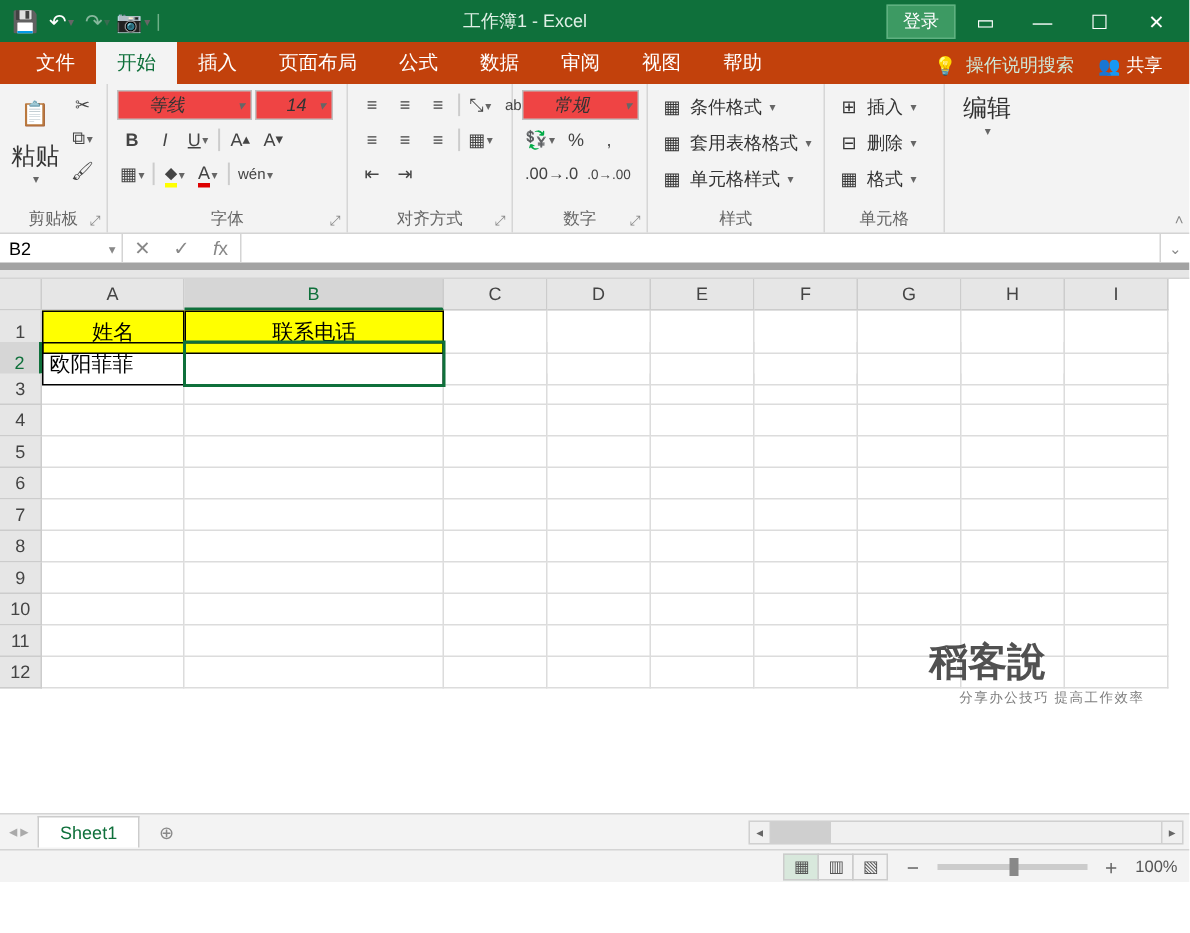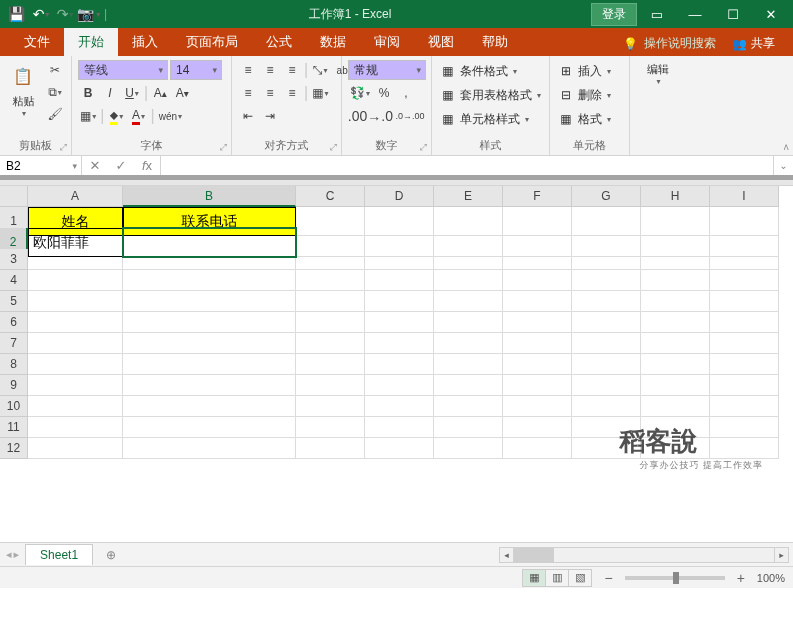--- a/index.html
+++ b/index.html
@@ -28,22 +28,22 @@
 .rgroup { border-right: 1px solid #d6d6d6; padding: 4px 6px 2px 6px; display: flex; flex-direction: column; justify-content: space-between; }
 .rgroup-label { text-align: center; font-size: 11px; color: #666; margin-top: 2px; position: relative; }
 .rgroup-label .dlg { position: absolute; right: -2px; bottom: 0; font-size: 9px; color: #888; }
 .rcontent { display: flex; align-items: flex-start; gap: 4px; }
 .rcol { display: flex; flex-direction: column; gap: 2px; }
 .rrow { display: flex; align-items: center; gap: 2px; }
 .small-btn { min-width: 20px; height: 20px; display: flex; align-items: center; justify-content: center; font-size: 12px; color: #444; cursor: pointer; padding: 0 2px; }
 .dd { font-size: 8px; color: #666; margin-left: 1px; }
 .big-btn { display: flex; flex-direction: column; align-items: center; justify-content: center; width: 44px; cursor: pointer; }
 .big-btn .ico { width: 32px; height: 32px; display: flex; align-items: center; justify-content: center; }
-.big-btn .lbl { font-size: 11px; color: #333; margin-top: 2px; }
-.sel { border: 1px solid #c0c0c0; background: #c4b5fd; height: 20px; font-size: 12px; padding: 0 18px 0 5px; color: #333; position: relative; display: flex; align-items: center; }
+.big-btn .lbl { font-size: 16px; color: #333; margin-top: 2px; }
+.sel { border: 1px solid #c0c0c0; background: #ef4444; height: 20px; font-size: 12px; padding: 0 18px 0 20px; color: #333; position: relative; display: flex; align-items: center; font-style: italic; }
 .sel::after { content: "▾"; position: absolute; right: 4px; font-size: 9px; color: #666; }
 .style-item { display: flex; align-items: center; gap: 4px; font-size: 12px; color: #333; height: 22px; cursor: pointer; padding: 0 2px; }
 .style-item .si { width: 16px; height: 16px; display: flex; align-items: center; justify-content: center; }
 .collapse-btn { position: absolute; right: 4px; bottom: 2px; font-size: 10px; color: #888; cursor: pointer; }
 
 
 .fbar { height: 24px; border-bottom: 5px solid #a3a3a3; display: flex; align-items: stretch; background: #fff; }
 .namebox { width: 82px; border-right: 1px solid #d4d4d4; display: flex; align-items: center; padding: 0 6px; font-size: 12px; position: relative; }
 .namebox::after { content: "▾"; position: absolute; right: 4px; font-size: 9px; color: #888; }
 .fbtns { display: flex; align-items: center; border-right: 1px solid #d4d4d4; }
@@ -219,21 +219,21 @@
 
   <div class="rgroup" style="width:90px">
     <div class="rcol" style="gap:3px">
       <div class="sel" style="width:78px">常规</div>
       <div class="rrow">
         <div class="small-btn">💱<span class="dd">▾</span></div>
         <div class="small-btn">%</div>
         <div class="small-btn">,</div>
       </div>
       <div class="rrow">
-        <div class="small-btn" style="font-size:14px">.00→.0</div>
+        <div class="small-btn" style="font-size:11px">.00→.0</div>
         <div class="small-btn" style="font-size:9px">.0→.00</div>
       </div>
     </div>
     <div class="rgroup-label"><span>数字</span><span class="dlg">⤢</span></div>
   </div>
 
   <div class="rgroup" style="width:118px">
     <div class="rcol">
       <div class="style-item">
           <span class="si">▦</span>

